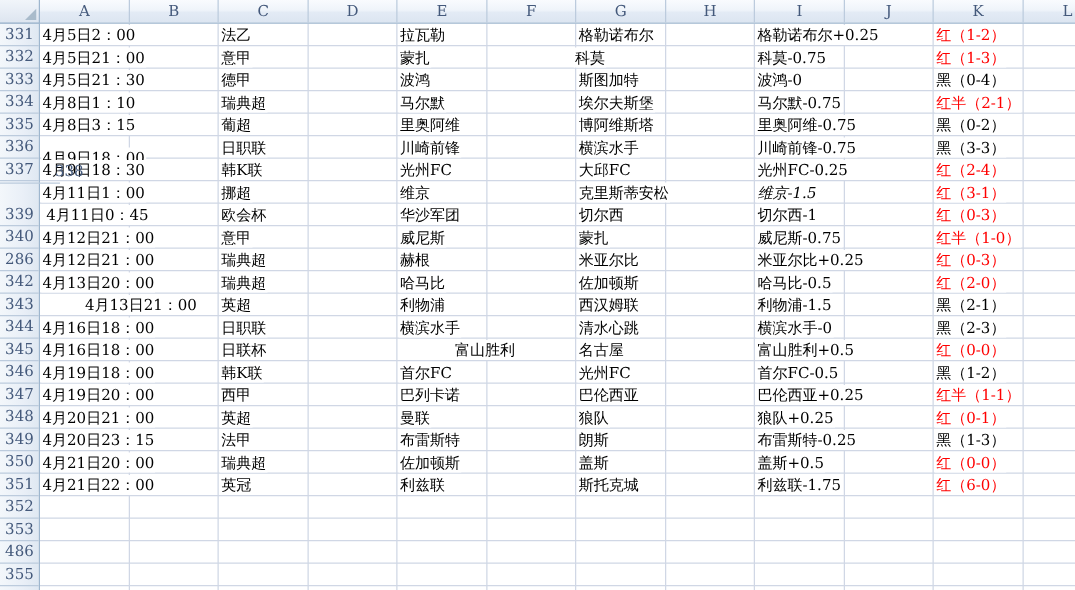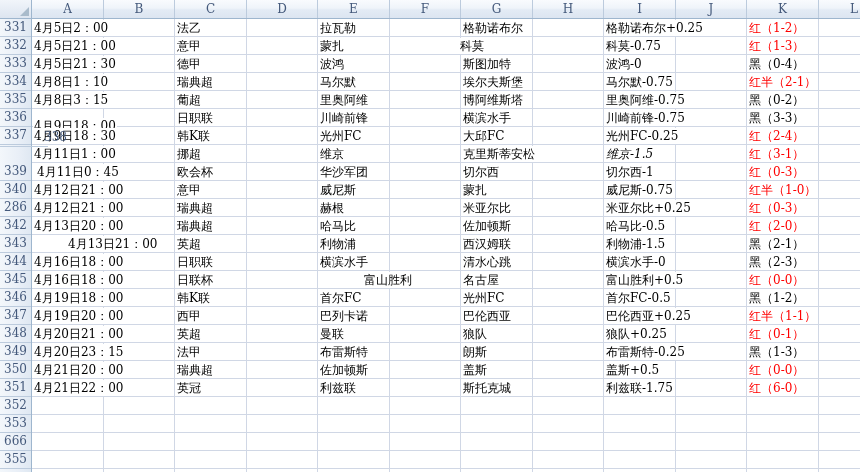--- a/index.html
+++ b/index.html
@@ -85,21 +85,21 @@
       <div class="rowhdr" style="top: 253px; height: 18px; line-height: 17px;">344</div>
       <div class="rowhdr" style="top: 271px; height: 18px; line-height: 17px;">345</div>
       <div class="rowhdr" style="top: 289px; height: 18px; line-height: 17px;">346</div>
       <div class="rowhdr" style="top: 307px; height: 18px; line-height: 17px;">347</div>
       <div class="rowhdr" style="top: 325px; height: 18px; line-height: 17px;">348</div>
       <div class="rowhdr" style="top: 343px; height: 18px; line-height: 17px;">349</div>
       <div class="rowhdr" style="top: 361px; height: 18px; line-height: 17px;">350</div>
       <div class="rowhdr" style="top: 379px; height: 18px; line-height: 17px;">351</div>
       <div class="rowhdr" style="top: 397px; height: 18px; line-height: 17px;">352</div>
       <div class="rowhdr" style="top: 415px; height: 18px; line-height: 17px;">353</div>
-      <div class="rowhdr" style="top: 433px; height: 18px; line-height: 17px;">666</div>
+      <div class="rowhdr" style="top: 433px; height: 18px; line-height: 17px;">486</div>
       <div class="rowhdr" style="top: 451px; height: 18px; line-height: 17px;">355</div>
     </div>
   <div id="grid">
       <div class="vline" style="left: 103px; top: 19px; height: 453px;"></div>
       <div class="vline" style="left: 174px; top: 19px; height: 453px;"></div>
       <div class="vline" style="left: 246px; top: 19px; height: 453px;"></div>
       <div class="vline" style="left: 317px; top: 19px; height: 453px;"></div>
       <div class="vline" style="left: 389px; top: 19px; height: 453px;"></div>
       <div class="vline" style="left: 460px; top: 19px; height: 453px;"></div>
       <div class="vline" style="left: 532px; top: 19px; height: 453px;"></div>

